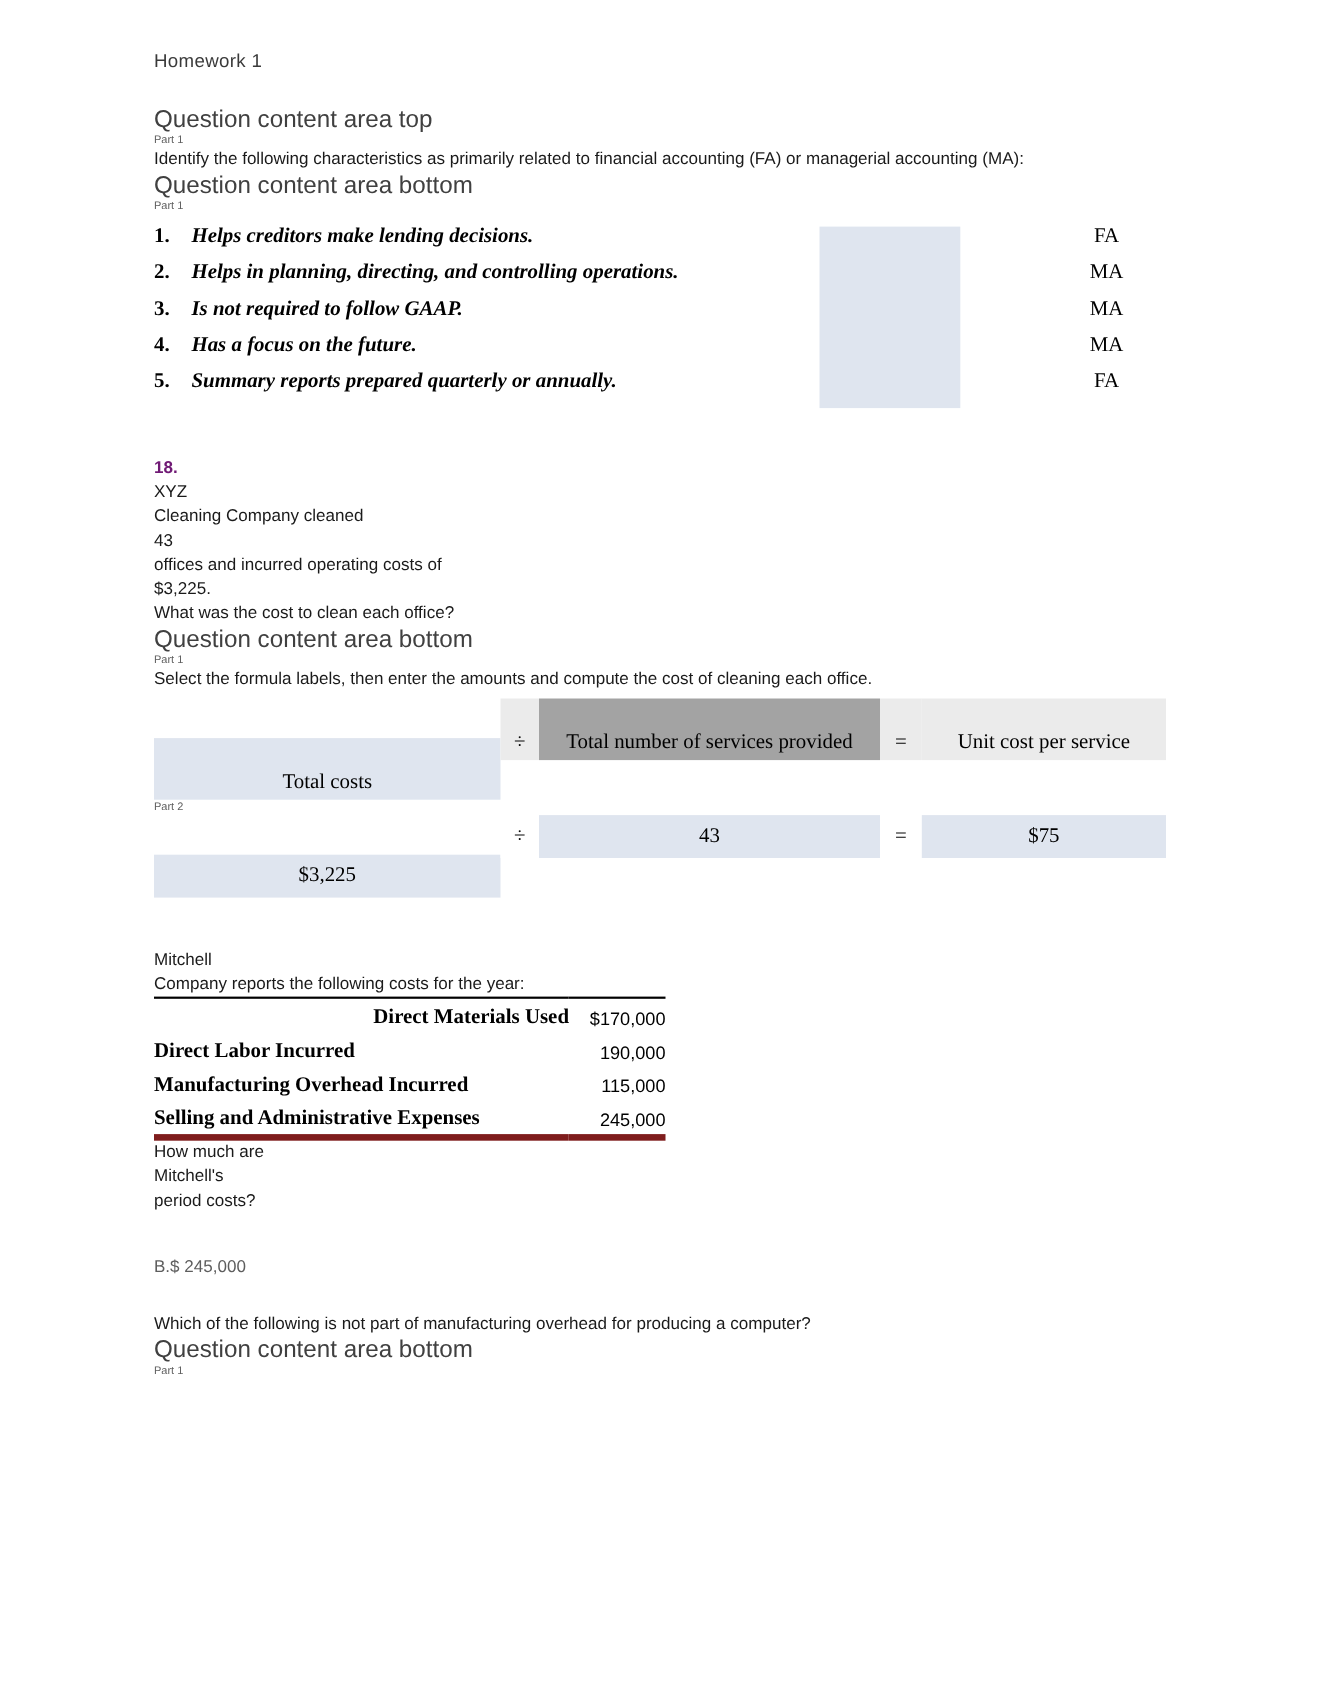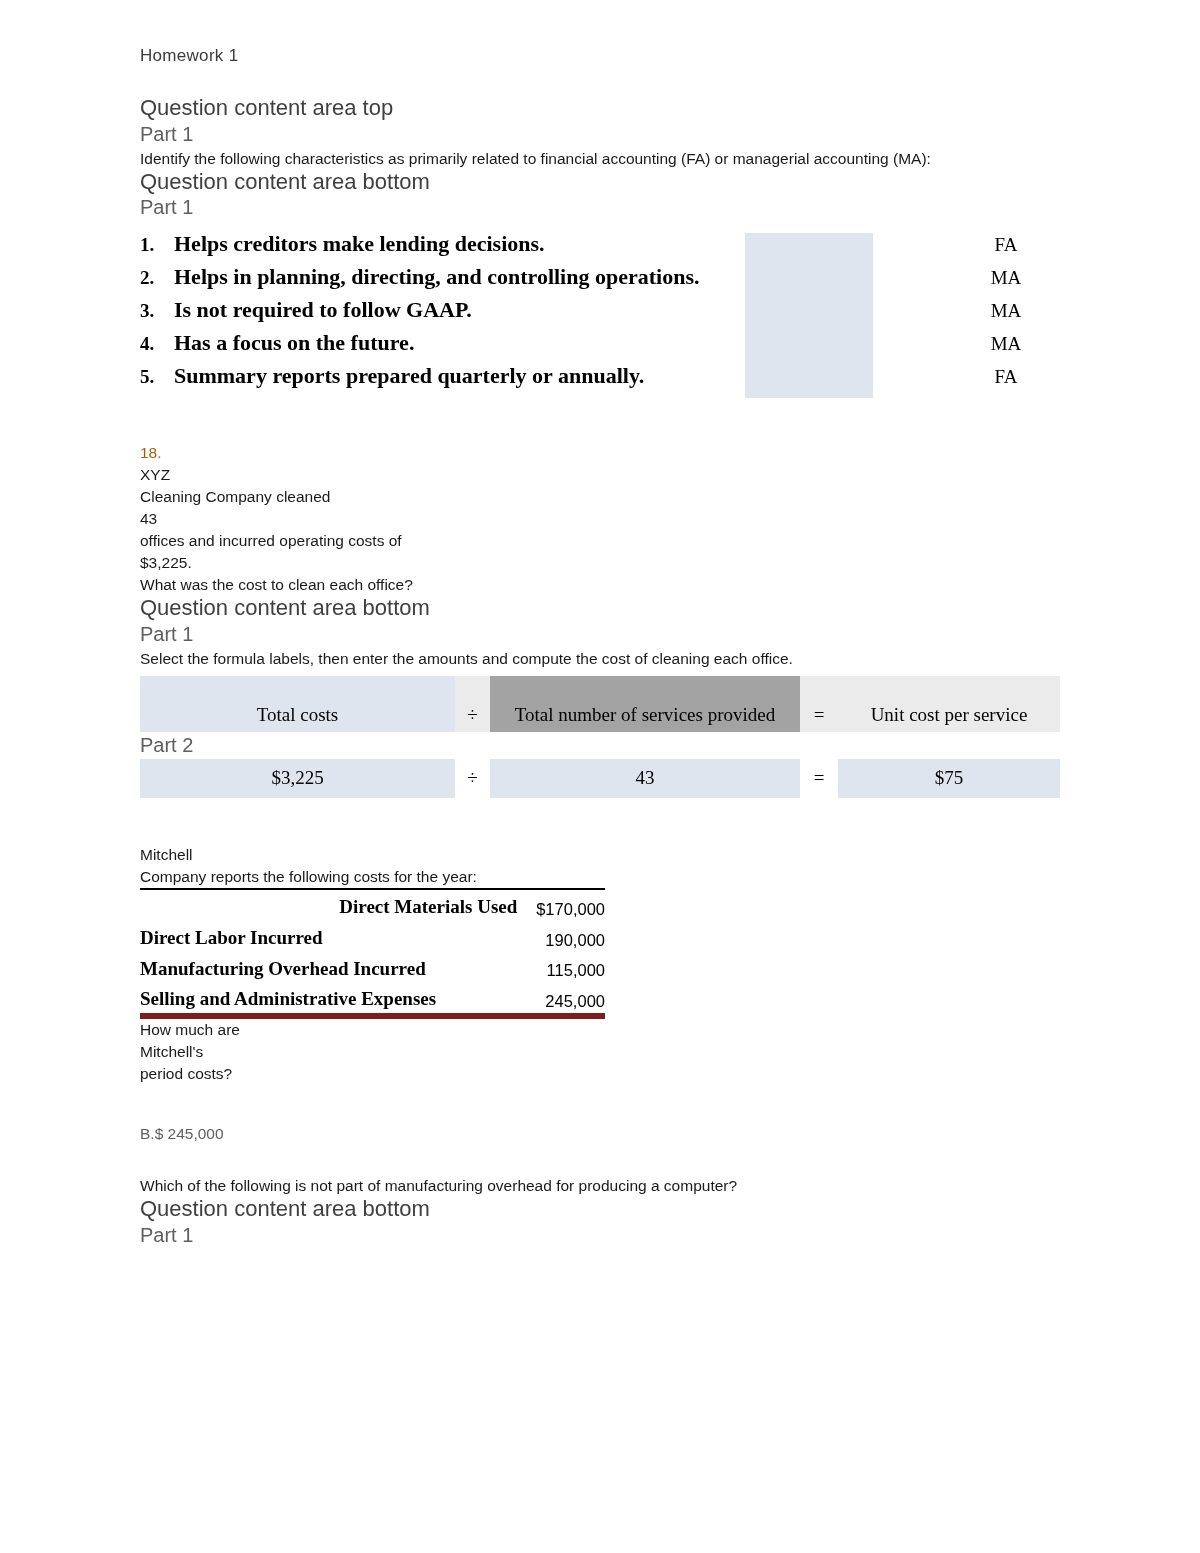--- a/index.html
+++ b/index.html
@@ -35,38 +35,38 @@
     font-family: "Liberation Sans", sans-serif;
     font-size: 22px;
     font-weight: normal;
     color: #404040;
     margin: 0;
     padding: 0;
     line-height: 1.12;
   }
   .part-label {
     font-family: "Liberation Sans", sans-serif;
-    font-size: 20px;
+    font-size: 10px;
     color: #5e5e5e;
     line-height: 1.35;
   }
   .body-text {
     font-family: "Liberation Sans", sans-serif;
     font-size: 15.5px;
     color: #1a1a1a;
     line-height: 1.42;
   }
   .body-text.gray {
     color: #5e5e5e;
   }
   .bold-num {
     font-family: "Liberation Sans", sans-serif;
     font-size: 15.5px;
-    font-weight: normal;
-    color: #a16207;
+    font-weight: bold;
+    color: #701a75;
     line-height: 1.4;
   }
   .ital { }
 
   
   .charlist-wrap {
     position: relative;
   }
   .shade-col {
     position: absolute;
@@ -91,23 +91,24 @@
   ol.charlist li .num {
     font-family: "Liberation Serif", serif;
     font-size: 19px;
     font-weight: bold;
     width: 34px;
     flex: 0 0 34px;
     text-align: left;
   }
   ol.charlist li .txt {
     font-family: "Liberation Serif", serif;
-    font-size: 22px;
+    font-size: 19px;
     font-weight: bold;
     flex: 1 1 auto;
+    font-style: italic;
   }
   ol.charlist li .ans {
     font-family: "Liberation Serif", serif;
     font-size: 19px;
     font-weight: normal;
     width: 128px;
     flex: 0 0 128px;
     text-align: center;
   }
 
@@ -125,21 +126,21 @@
     justify-content: center;
     text-align: center;
     line-height: 1.18;
     padding-bottom: 5px;
     box-sizing: border-box;
   }
   .fcell.blue { background: #dfe5ef; }
   .fcell.gray { background: #ebebeb; }
   .fcell.white { background: #ffffff; }
 
-  .c-term   { width: 315px; }
+  .c-term   { width: 315px; margin-top: 36px; }
   .c-op     { width: 35px; }
   .c-term2  { width: 310px; }
   .c-eq     { width: 38px; }
   .c-res    { width: 222px; }
 
   .hdr-row .fcell { height: 56px; }
   .val-row .fcell { height: 39px; align-items: center; padding-bottom: 0; }
 
   
   .costtable {

